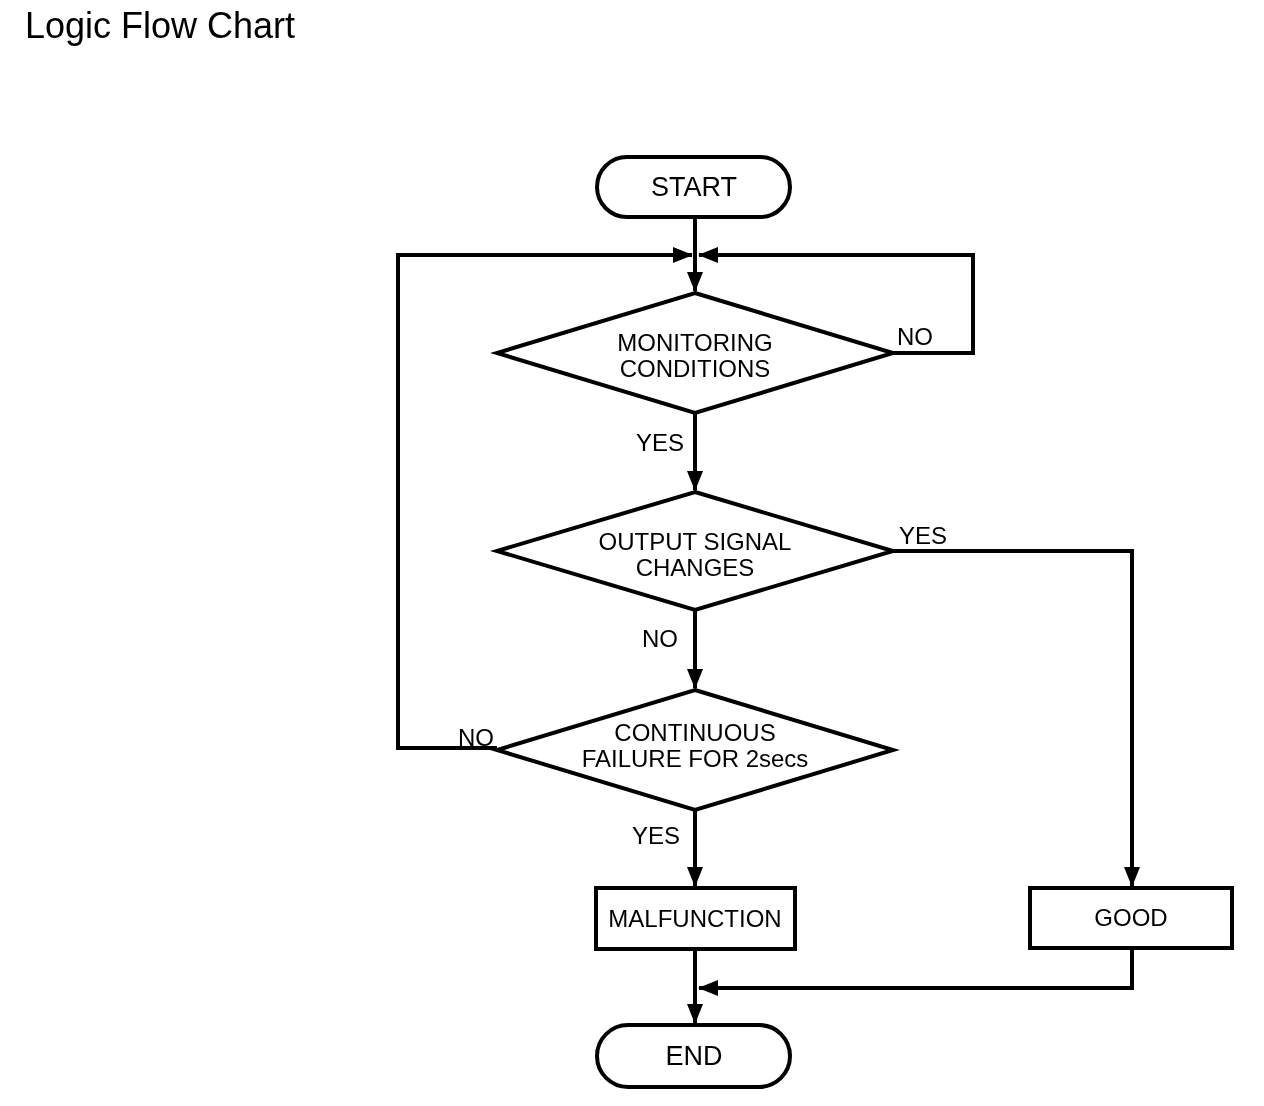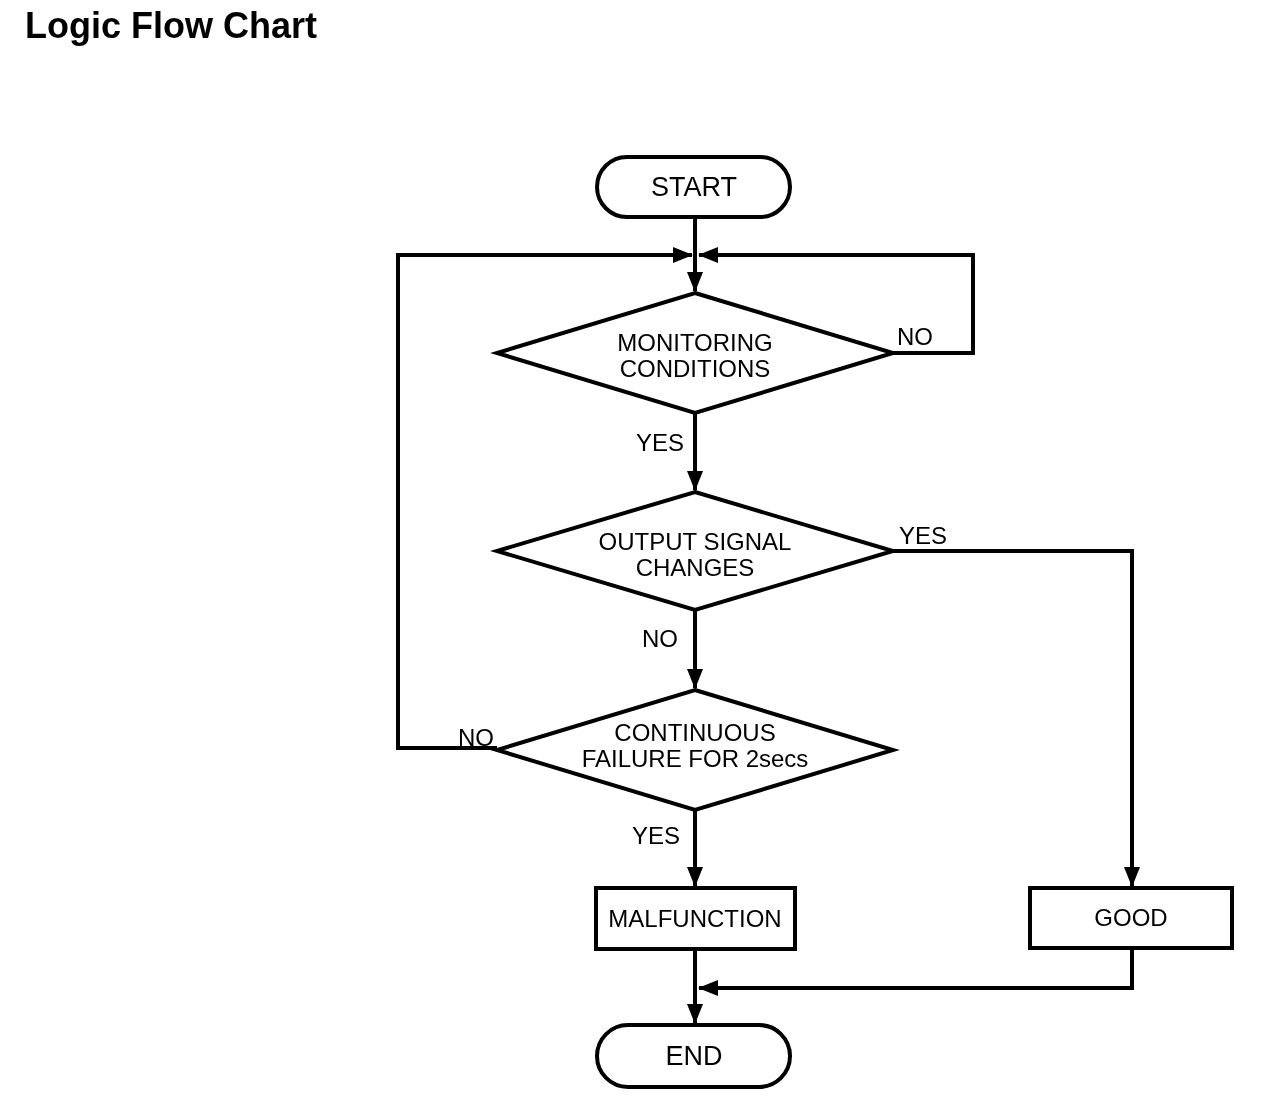--- a/index.html
+++ b/index.html
@@ -12,21 +12,21 @@
     height: 1106px;
     position: relative;
     font-family: "Liberation Sans", sans-serif;
   }
   .page-title {
     position: absolute;
     left: 25px;
     top: 5px;
     margin: 0;
     font-size: 36px;
-    font-weight: bold;
+    font-weight: normal;
     color: #000000;
     letter-spacing: 0;
   }
   .canvas {
     position: absolute;
     left: 0;
     top: 0;
   }
   .shape {
     fill: #ffffff;

